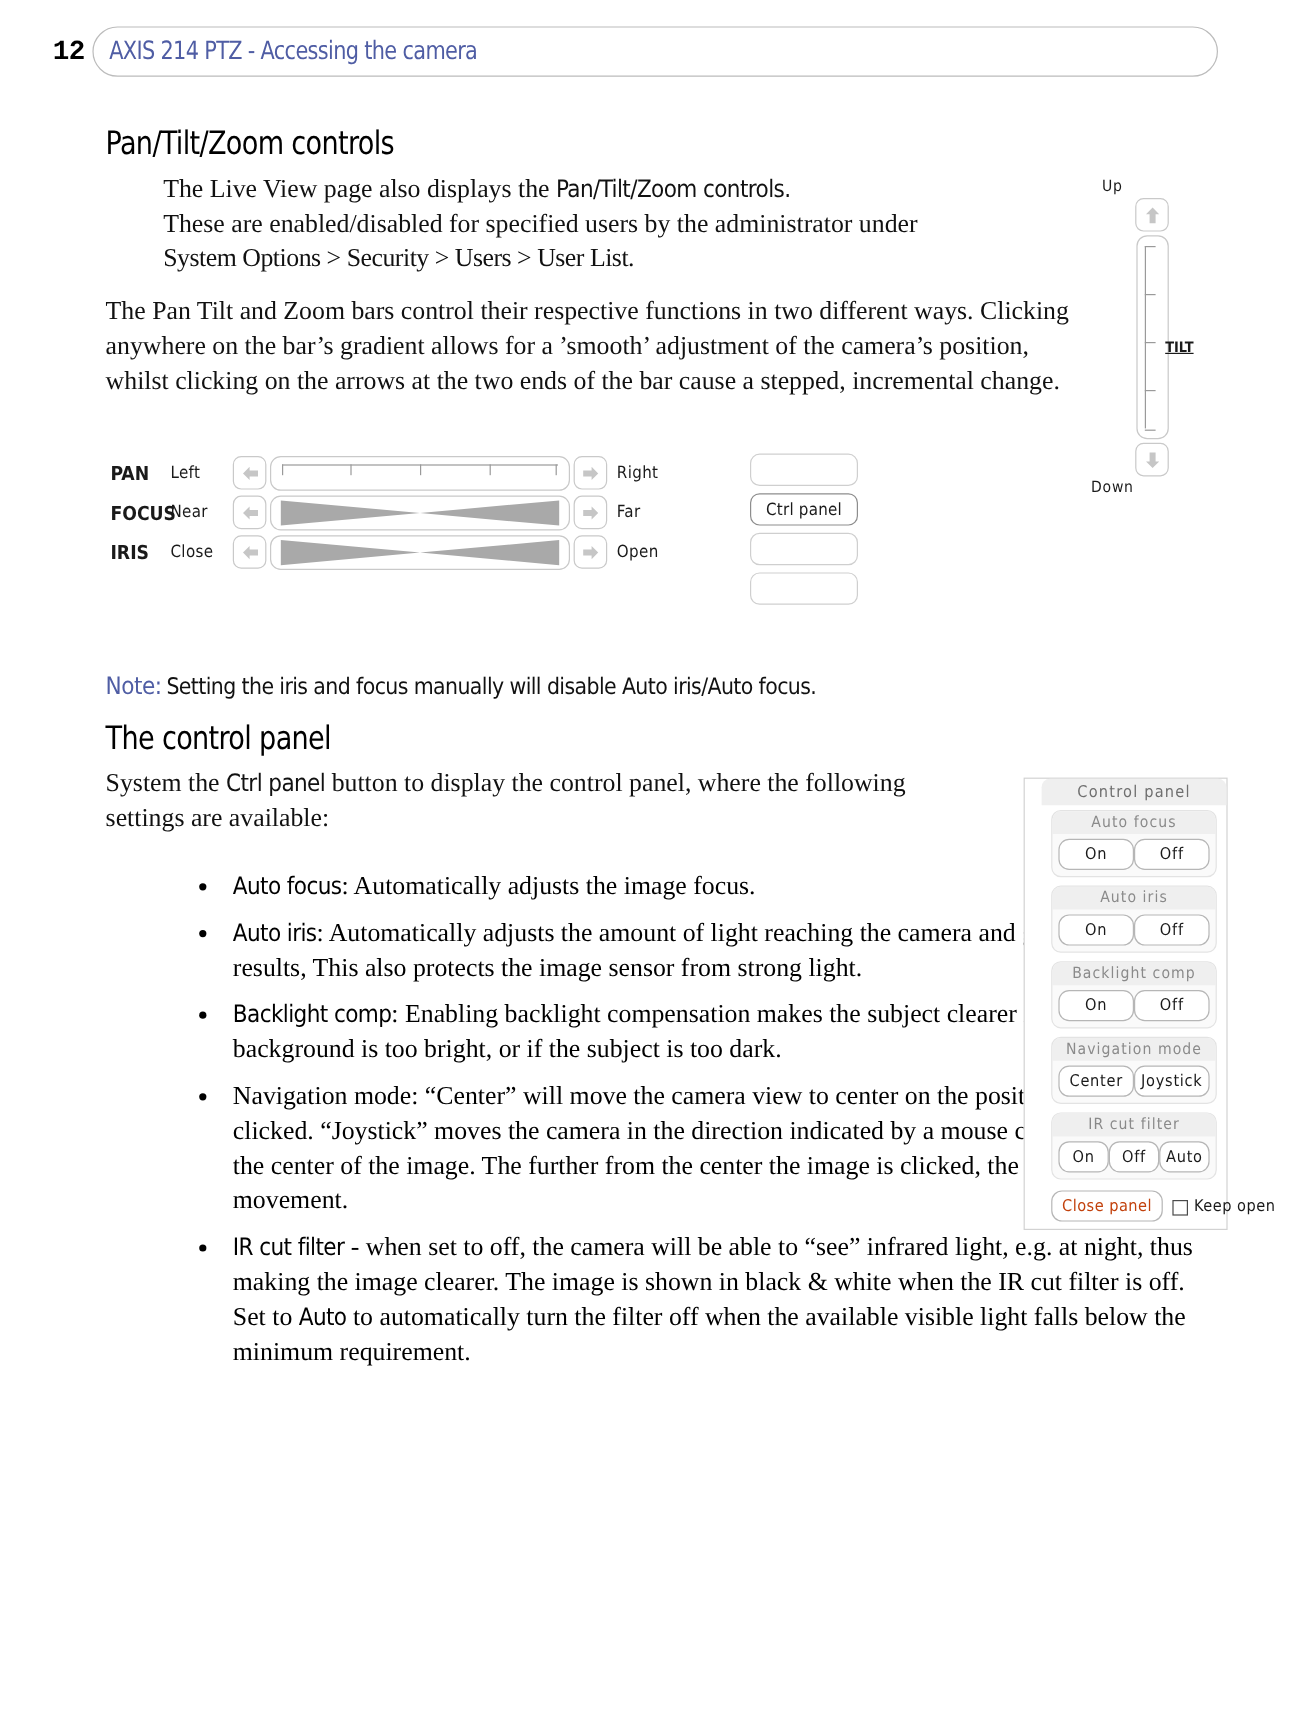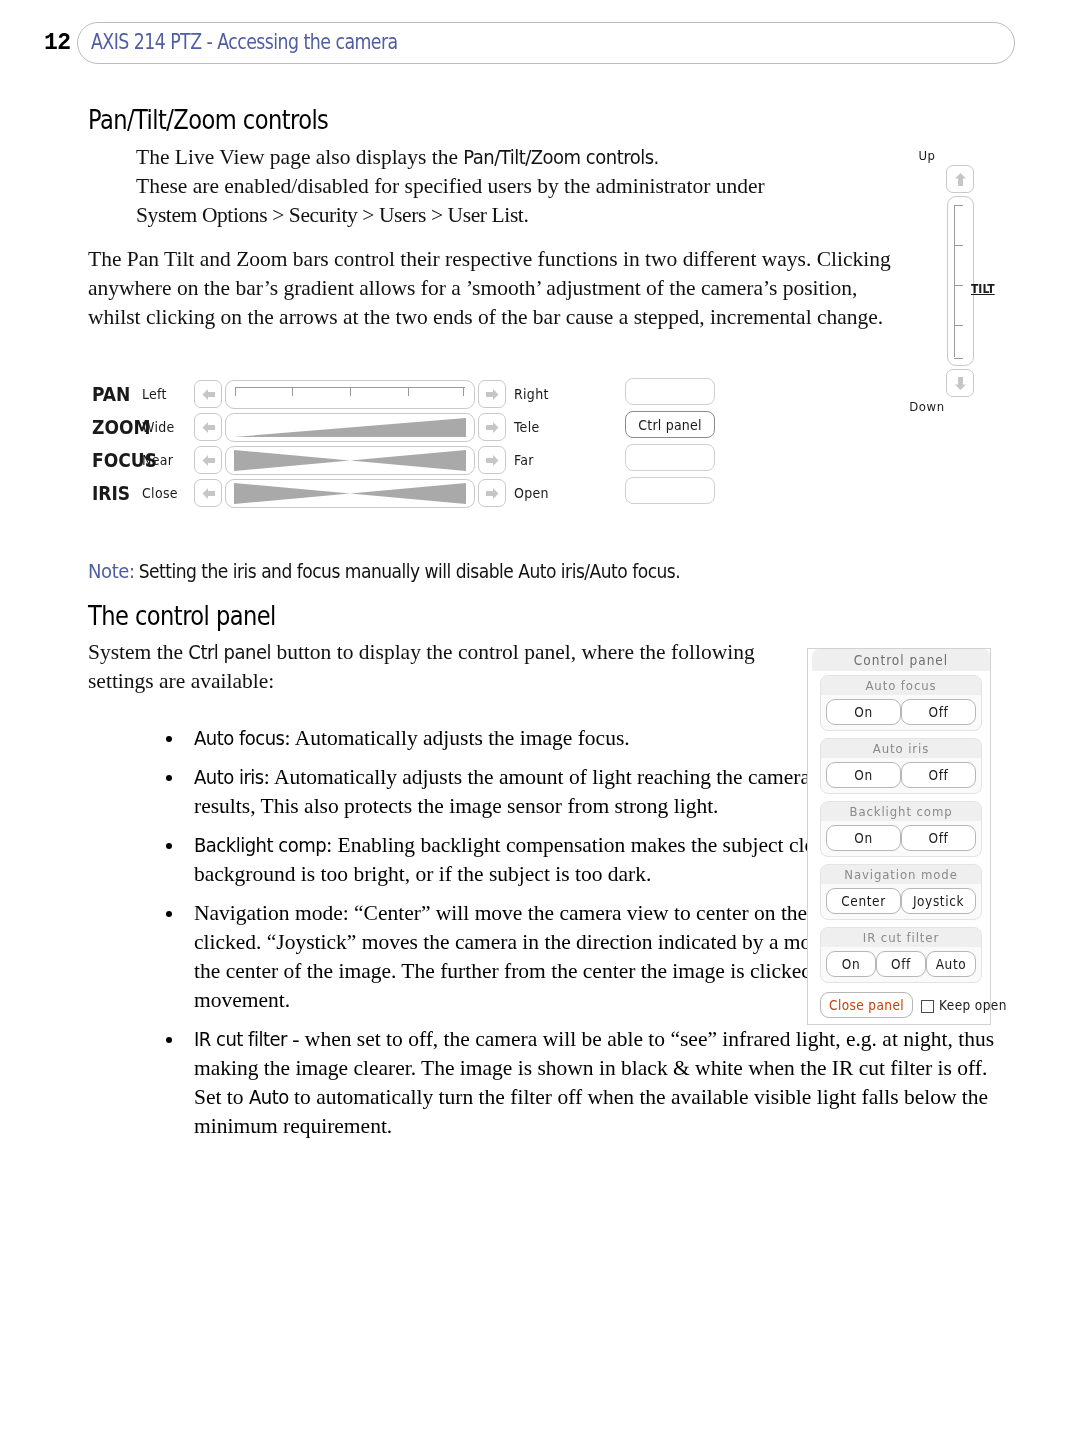--- a/index.html
+++ b/index.html
@@ -144,21 +144,21 @@
   .ptz-row {
     position: relative;
     height: 32px;
     margin-bottom: 1px;
     display: flex;
     align-items: center;
   }
   .ptz-axis {
     width: 50px;
     font-family: "DejaVu Sans", sans-serif;
-    font-size: 19px;
+    font-size: 16px;
     font-weight: bold;
     font-stretch: condensed;
     letter-spacing: 0px;
     color: #1a1a1a;
     text-align: left;
   }
   .ptz-lowlabel {
     width: 52px;
     font-family: "DejaVu Sans", sans-serif;
     font-size: 14px;
@@ -284,26 +284,26 @@
     font-size: 12px;
     font-weight: bold;
     font-stretch: condensed;
     color: #1a1a1a;
     text-decoration: underline;
   }
 
   
   #control-panel {
     position: absolute;
-    left: 807px;
+    left: 853px;
     top: 648px;
-    width: 184px;
+    width: 170px;
     border: 1px solid #d2d2d2;
     background: #fff;
-    padding: 0 0 6px 4px;
+    padding: 0 0 6px 14px;
     box-sizing: border-box;
   }
   .cp-title {
     background: #efefef;
     border-radius: 7px 7px 0 0;
     text-align: center;
     font-family: "DejaVu Sans", sans-serif;
     font-size: 13.5px;
     font-stretch: condensed;
     letter-spacing: 1px;
@@ -422,40 +422,20 @@
       <div class="pan-tick" style="left:237px"></div>
     </div>
     <div class="arrow-btn">
       <svg width="17" height="15" viewBox="0 0 17 15">
         <path d="M9 2 L14.5 7.5 L9 13 L9 10 L2 10 L2 5 L9 5 Z" fill="#c6c6c6"></path>
       </svg>
     </div>
     <div class="ptz-hilabel">Right</div>
   </div>
 
-  <div class="ptz-row">
-    <div class="ptz-axis">ZOOM</div>
-    <div class="ptz-lowlabel">Wide</div>
-    <div class="arrow-btn">
-      <svg width="17" height="15" viewBox="0 0 17 15">
-        <path d="M8 2 L2.5 7.5 L8 13 L8 10 L15 10 L15 5 L8 5 Z" fill="#c6c6c6"></path>
-      </svg>
-    </div>
-    <div class="track">
-      <svg class="wedge-svg" width="248" height="27" viewBox="0 0 248 27">
-        <polygon points="8,23 240,4 240,23" fill="#a9a9a9"></polygon>
-      </svg>
-    </div>
-    <div class="arrow-btn">
-      <svg width="17" height="15" viewBox="0 0 17 15">
-        <path d="M9 2 L14.5 7.5 L9 13 L9 10 L2 10 L2 5 L9 5 Z" fill="#c6c6c6"></path>
-      </svg>
-    </div>
-    <div class="ptz-hilabel">Tele</div>
-  </div>
 
   <div class="ptz-row">
     <div class="ptz-axis">FOCUS</div>
     <div class="ptz-lowlabel">Near</div>
     <div class="arrow-btn">
       <svg width="17" height="15" viewBox="0 0 17 15">
         <path d="M8 2 L2.5 7.5 L8 13 L8 10 L15 10 L15 5 L8 5 Z" fill="#c6c6c6"></path>
       </svg>
     </div>
     <div class="track">

